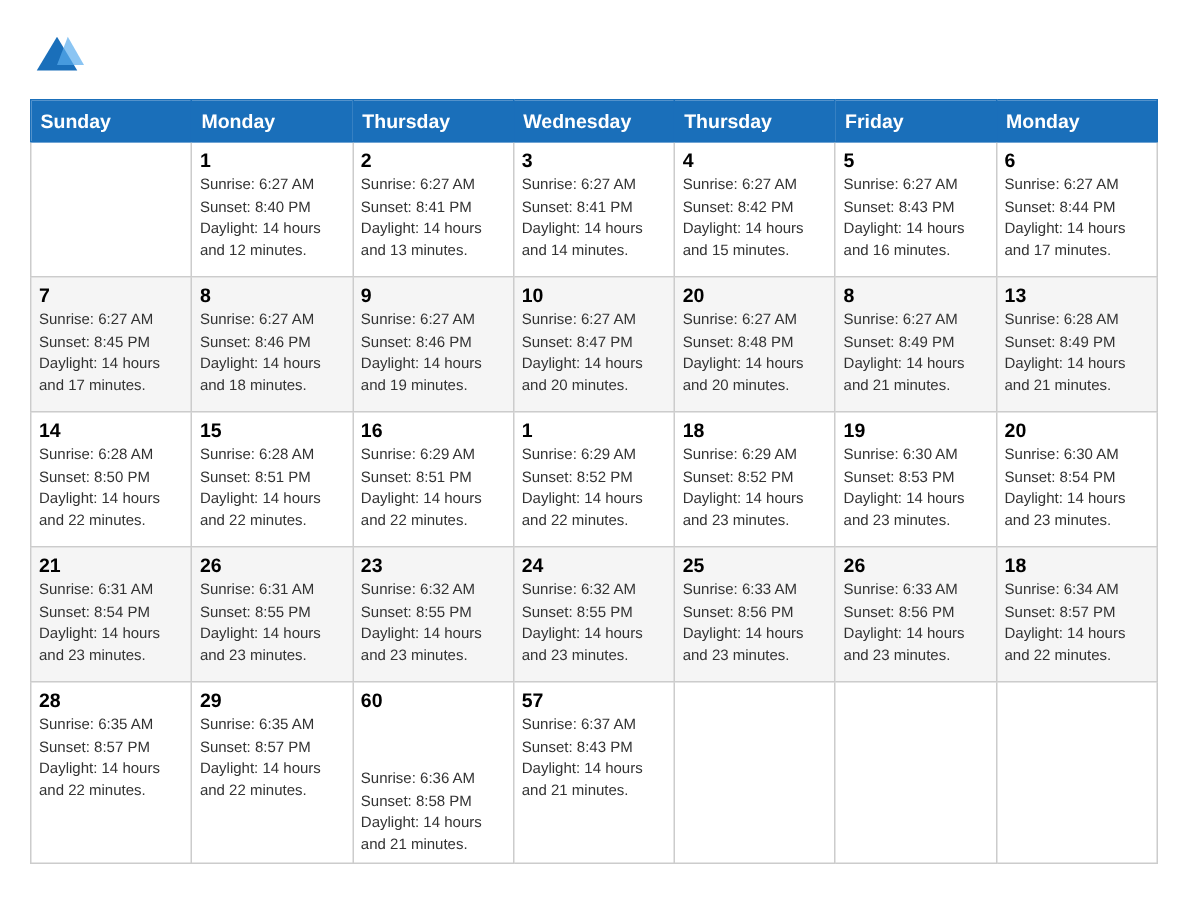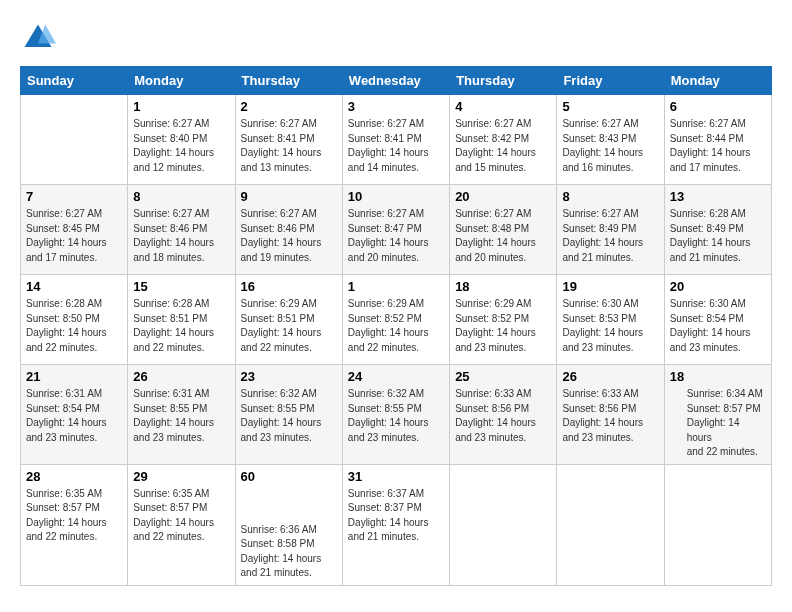--- a/index.html
+++ b/index.html
@@ -306,21 +306,21 @@
         </td>
         <td>
           <span class="day-num">26</span>
           <div class="day-info" style="white-space: pre-line;">Sunrise: 6:33 AM
 Sunset: 8:56 PM
 Daylight: 14 hours
 and 23 minutes.</div>
         </td>
         <td>
           <span class="day-num">18</span>
-          <div class="day-info" style="white-space: pre-line; margin-left: 17px;">Sunrise: 6:34 AM
+          <div class="day-info" style="white-space: pre-line;">Sunrise: 6:34 AM
 Sunset: 8:57 PM
 Daylight: 14 hours
 and 22 minutes.</div>
         </td>
       </tr>
       <tr>
         <td>
           <span class="day-num">28</span>
           <div class="day-info" style="white-space: pre-line;">Sunrise: 6:35 AM
 Sunset: 8:57 PM
@@ -335,23 +335,23 @@
 and 22 minutes.</div>
         </td>
         <td>
           <span class="day-num">60</span>
           <div class="day-info" style="white-space: pre-line; margin-top: 39px;">Sunrise: 6:36 AM
 Sunset: 8:58 PM
 Daylight: 14 hours
 and 21 minutes.</div>
         </td>
         <td>
-          <span class="day-num">31</span>
+          <span class="day-num">57</span>
           <div class="day-info" style="white-space: pre-line;">Sunrise: 6:37 AM
-Sunset: 8:37 PM
+Sunset: 8:43 PM
 Daylight: 14 hours
 and 21 minutes.</div>
         </td>
         <td class="empty-cell"></td>
         <td class="empty-cell"></td>
         <td class="empty-cell"></td>
       </tr>
     </tbody>
 </table>
 

